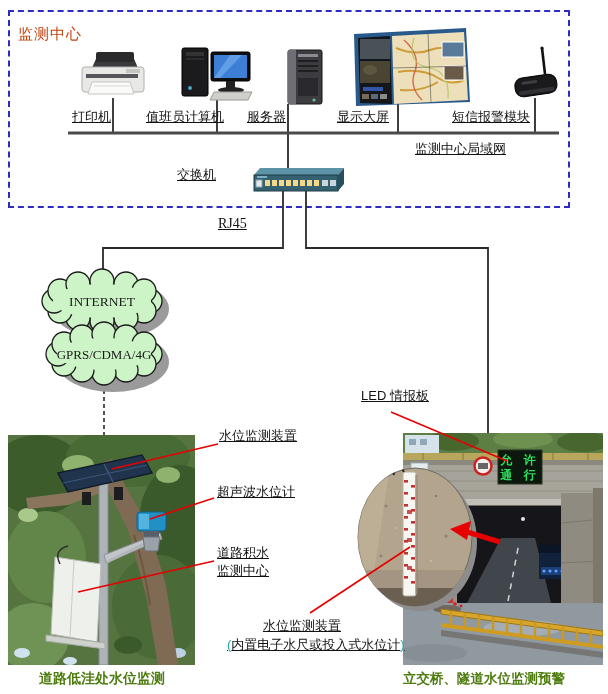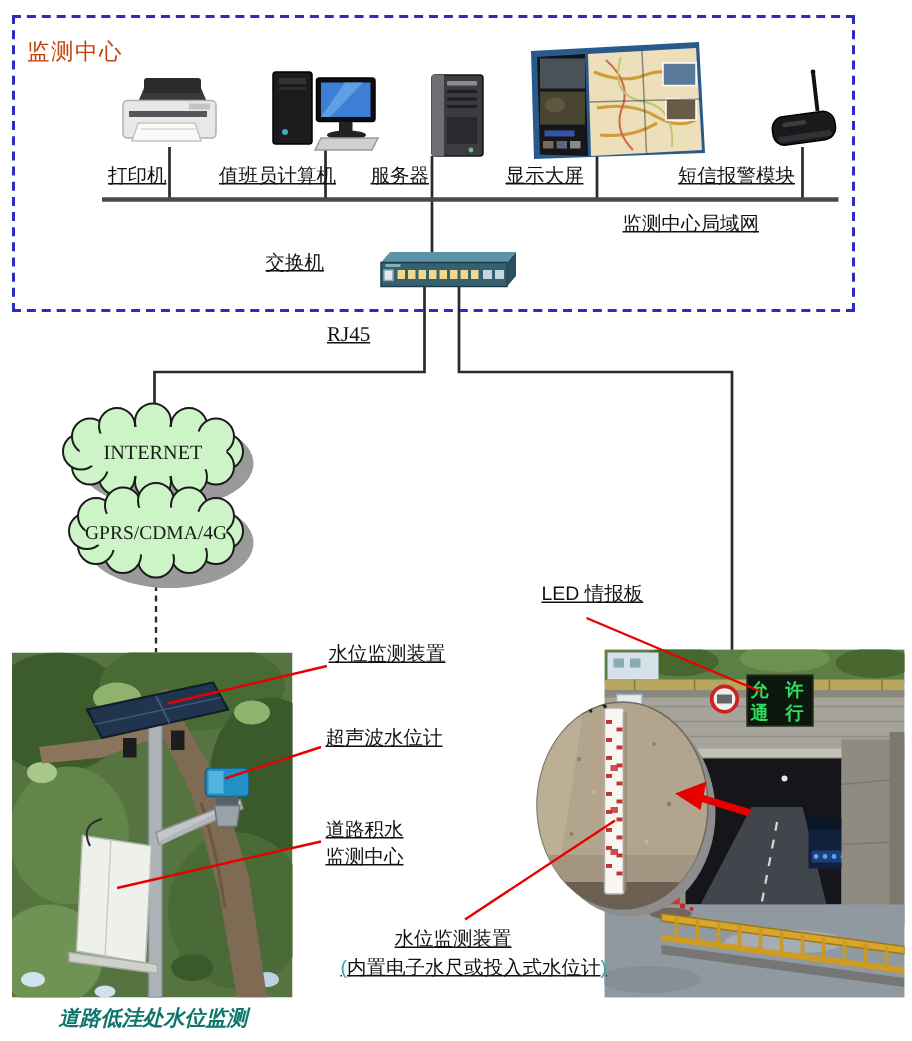--- a/index.html
+++ b/index.html
@@ -1,21 +1,21 @@
 <!DOCTYPE html>
 <html><head>
 <meta charset="utf-8">
 <style>
   html,body{margin:0;padding:0;background:#ffffff;}
   .canvas{position:relative;width:608px;height:694px;background:#fff;overflow:hidden;
           font-family:"Liberation Sans","DejaVu Sans",sans-serif;color:#1a1a1a;}
   .lbl{position:absolute;font-size:13px;line-height:1.15;white-space:nowrap;z-index:4;color:#111;text-decoration:underline;}
   .serif{font-family:"Liberation Serif","DejaVu Serif",serif;}
   .title{position:absolute;left:18px;top:25px;font-size:15px;letter-spacing:1px;color:#c2410c;z-index:4;}
-  .cap{position:absolute;font-weight:bold;font-size:14px;color:#0f766e;z-index:4;white-space:nowrap;font-style:italic;}
+  .cap{position:absolute;font-weight:bold;font-size:14px;color:#4d7c0f;z-index:4;white-space:nowrap;}
   .center-box{position:absolute;left:8px;top:10px;width:558px;height:194px;
               border:2px dashed #2c2cc4;z-index:0;}
   svg{display:block;}
   .layer1{position:absolute;left:0;top:0;z-index:1;}
   .layer2{position:absolute;z-index:2;}
   .layer3{position:absolute;z-index:3;}
   .layer5{position:absolute;left:0;top:0;z-index:5;pointer-events:none;}
   .teal{color:#2aa7ad;}
   .svgtxt{font-family:"Liberation Serif","DejaVu Serif",serif;}
 </style>
@@ -318,20 +318,21 @@
   <div class="lbl" style="left:177px;top:168px">交换机</div>
   <div class="lbl serif" style="left:218px;top:216px;font-size:14px">RJ45</div>
   <div class="lbl" style="left:361px;top:389px">LED 情报板</div>
   <div class="lbl" style="left:219px;top:429px">水位监测装置</div>
   <div class="lbl" style="left:217px;top:485px">超声波水位计</div>
   <div class="lbl" style="left:217px;top:546px">道路积水</div>
   <div class="lbl" style="left:217px;top:564px">监测中心</div>
   <div class="lbl" style="left:263px;top:619px">水位监测装置</div>
   <div class="lbl" style="left:227px;top:638px"><span class="teal">(</span><span>内置电子水尺或投入式水位计</span><span class="teal">)</span></div>
   <div class="cap" style="left:39px;top:670px">道路低洼处水位监测</div>
+  <div class="cap" style="left:403px;top:670px;font-size:13.5px">立交桥、隧道水位监测预警</div>
 
   <svg class="layer5" width="608" height="694">
     <g stroke="#e60000" stroke-width="1.6">
       <line x1="218" y1="444" x2="112" y2="469"></line>
       <line x1="214" y1="498" x2="150" y2="519"></line>
       <line x1="214" y1="561" x2="78" y2="592"></line>
       <line x1="391" y1="412" x2="507" y2="461"></line>
       <line x1="310" y1="613" x2="410" y2="547"></line>
     </g>
     <line x1="464" y1="531" x2="500" y2="542" stroke="#e60000" stroke-width="5"></line>

